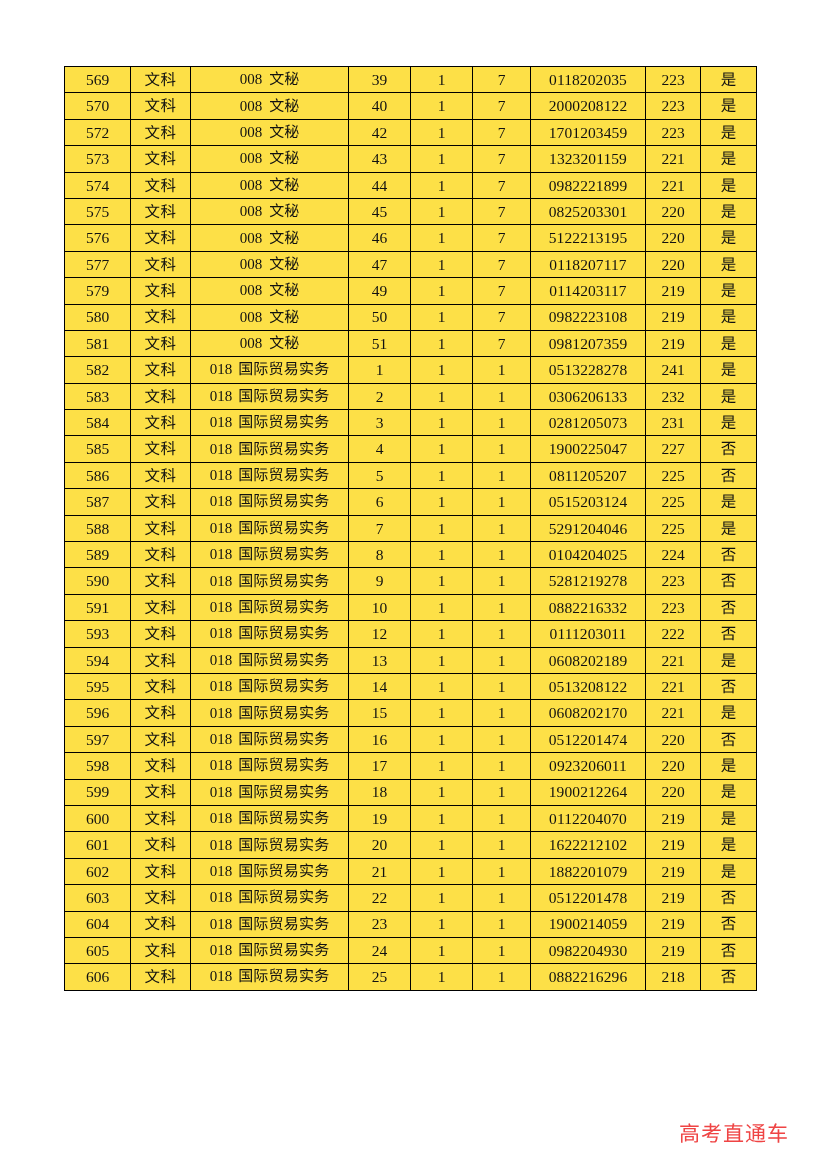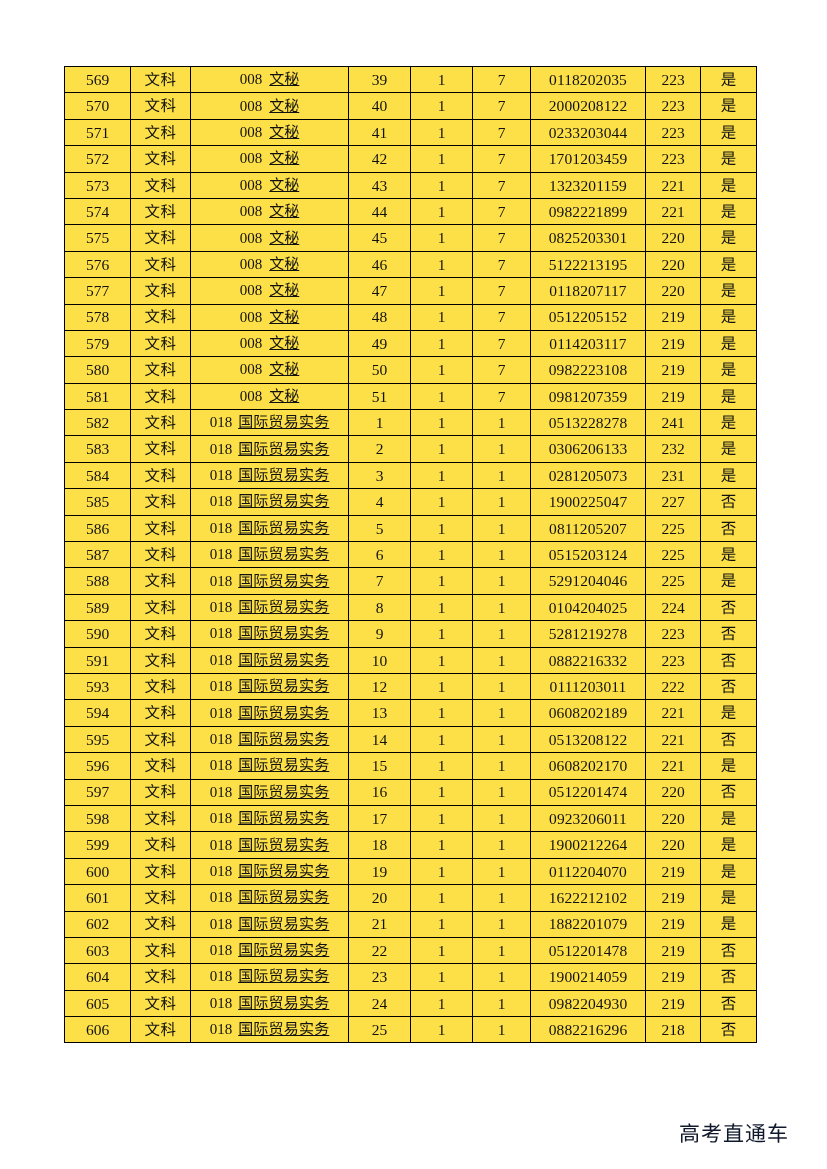--- a/index.html
+++ b/index.html
@@ -68,33 +68,33 @@
   td.cell-admit  { font-size: 15px; }
 
   .major-wrap {
     display: flex;
     align-items: center;
     justify-content: center;
     gap: 7px;
     width: 100%;
   }
   .major-code { font-size: 15px; }
-  .major-name { font-size: 15px; text-decoration: underline; }
+  .major-name { font-size: 15px; }
 
   
   .major-wrap.wide { gap: 6px; }
   .major-wrap.wide .major-name { letter-spacing: 0.2px; }
 
   #watermark {
     position: absolute;
     right: 38px;
     bottom: 22px;
     font-family: "DejaVu Sans", "Liberation Sans", sans-serif;
     font-size: 21px;
-    color: #0f172a;
+    color: #ef4444;
     letter-spacing: 1px;
     user-select: none;
   }
 </style>
 </head>
 <body>
 
 <div id="sheet">
 
   <table class="roster">
@@ -136,36 +136,20 @@
             </div>
           </td>
           <td class="cell-rank">40</td>
           <td class="cell-vol">1</td>
           <td class="cell-code">7</td>
           <td class="cell-exam">2000208122</td>
           <td class="cell-score">223</td>
           <td class="cell-admit">是</td>
         </tr>
         <tr>
-          <td class="cell-seq">571</td>
-          <td class="cell-cat">文科</td>
-          <td class="cell-major">
-            <div class="major-wrap">
-              <span class="major-code">008</span>
-              <span class="major-name">文秘</span>
-            </div>
-          </td>
-          <td class="cell-rank">41</td>
-          <td class="cell-vol">1</td>
-          <td class="cell-code">7</td>
-          <td class="cell-exam">0233203044</td>
-          <td class="cell-score">223</td>
-          <td class="cell-admit">是</td>
-        </tr>
-        <tr>
           <td class="cell-seq">572</td>
           <td class="cell-cat">文科</td>
           <td class="cell-major">
             <div class="major-wrap">
               <span class="major-code">008</span>
               <span class="major-name">文秘</span>
             </div>
           </td>
           <td class="cell-rank">42</td>
           <td class="cell-vol">1</td>
@@ -248,36 +232,20 @@
             </div>
           </td>
           <td class="cell-rank">47</td>
           <td class="cell-vol">1</td>
           <td class="cell-code">7</td>
           <td class="cell-exam">0118207117</td>
           <td class="cell-score">220</td>
           <td class="cell-admit">是</td>
         </tr>
         <tr>
-          <td class="cell-seq">578</td>
-          <td class="cell-cat">文科</td>
-          <td class="cell-major">
-            <div class="major-wrap">
-              <span class="major-code">008</span>
-              <span class="major-name">文秘</span>
-            </div>
-          </td>
-          <td class="cell-rank">48</td>
-          <td class="cell-vol">1</td>
-          <td class="cell-code">7</td>
-          <td class="cell-exam">0512205152</td>
-          <td class="cell-score">219</td>
-          <td class="cell-admit">是</td>
-        </tr>
-        <tr>
           <td class="cell-seq">579</td>
           <td class="cell-cat">文科</td>
           <td class="cell-major">
             <div class="major-wrap">
               <span class="major-code">008</span>
               <span class="major-name">文秘</span>
             </div>
           </td>
           <td class="cell-rank">49</td>
           <td class="cell-vol">1</td>

